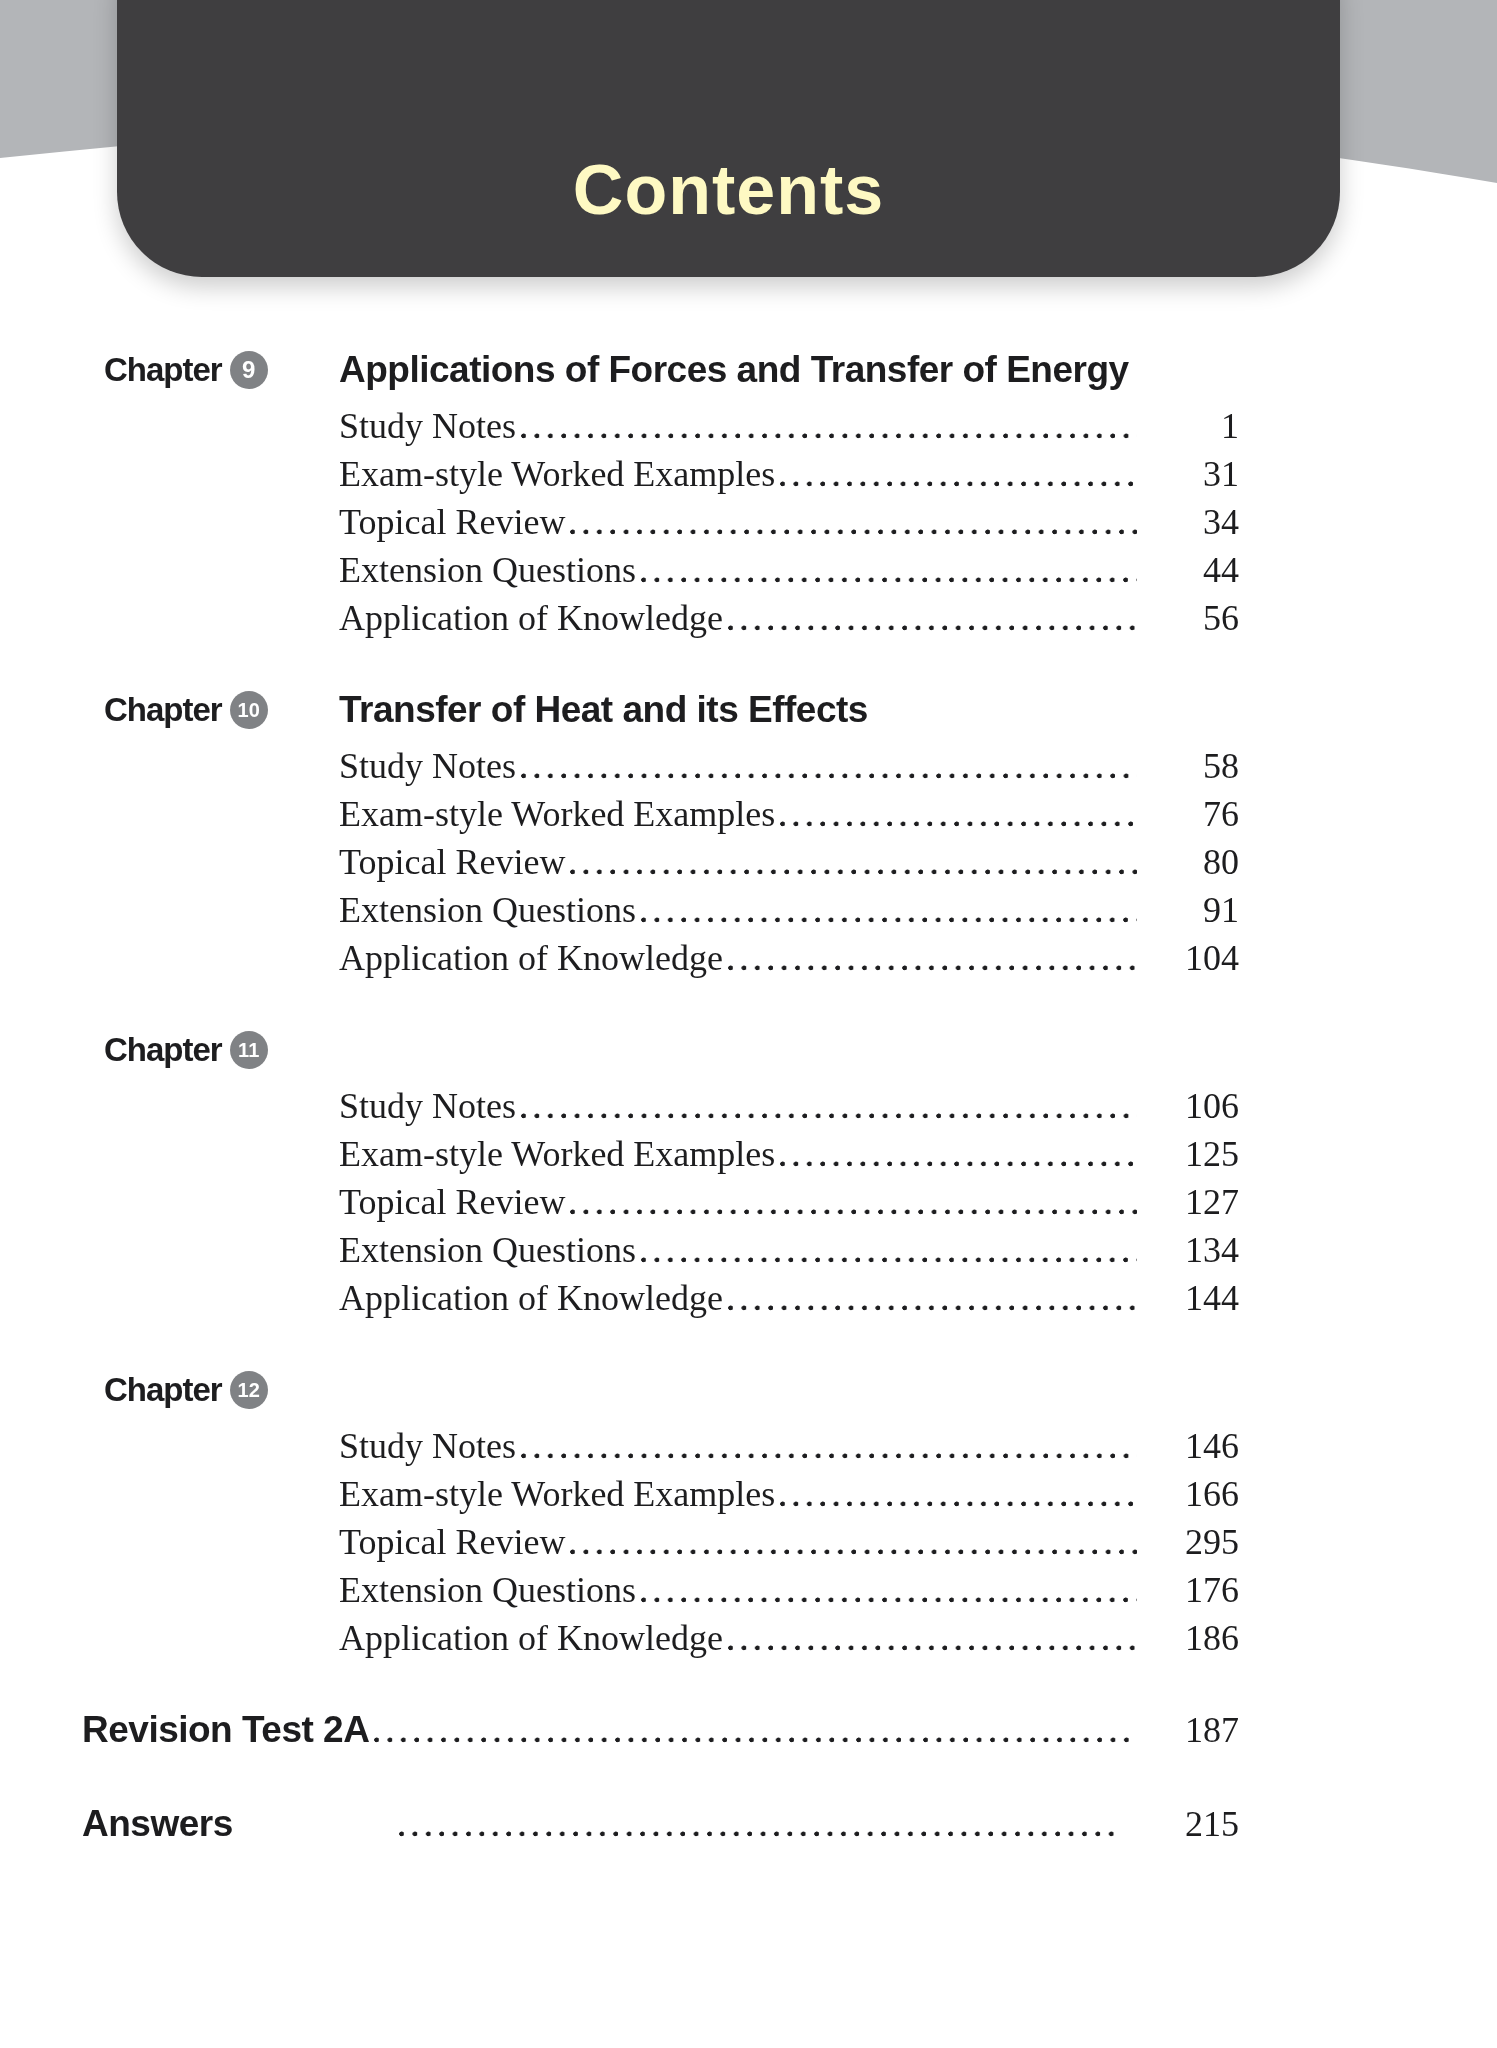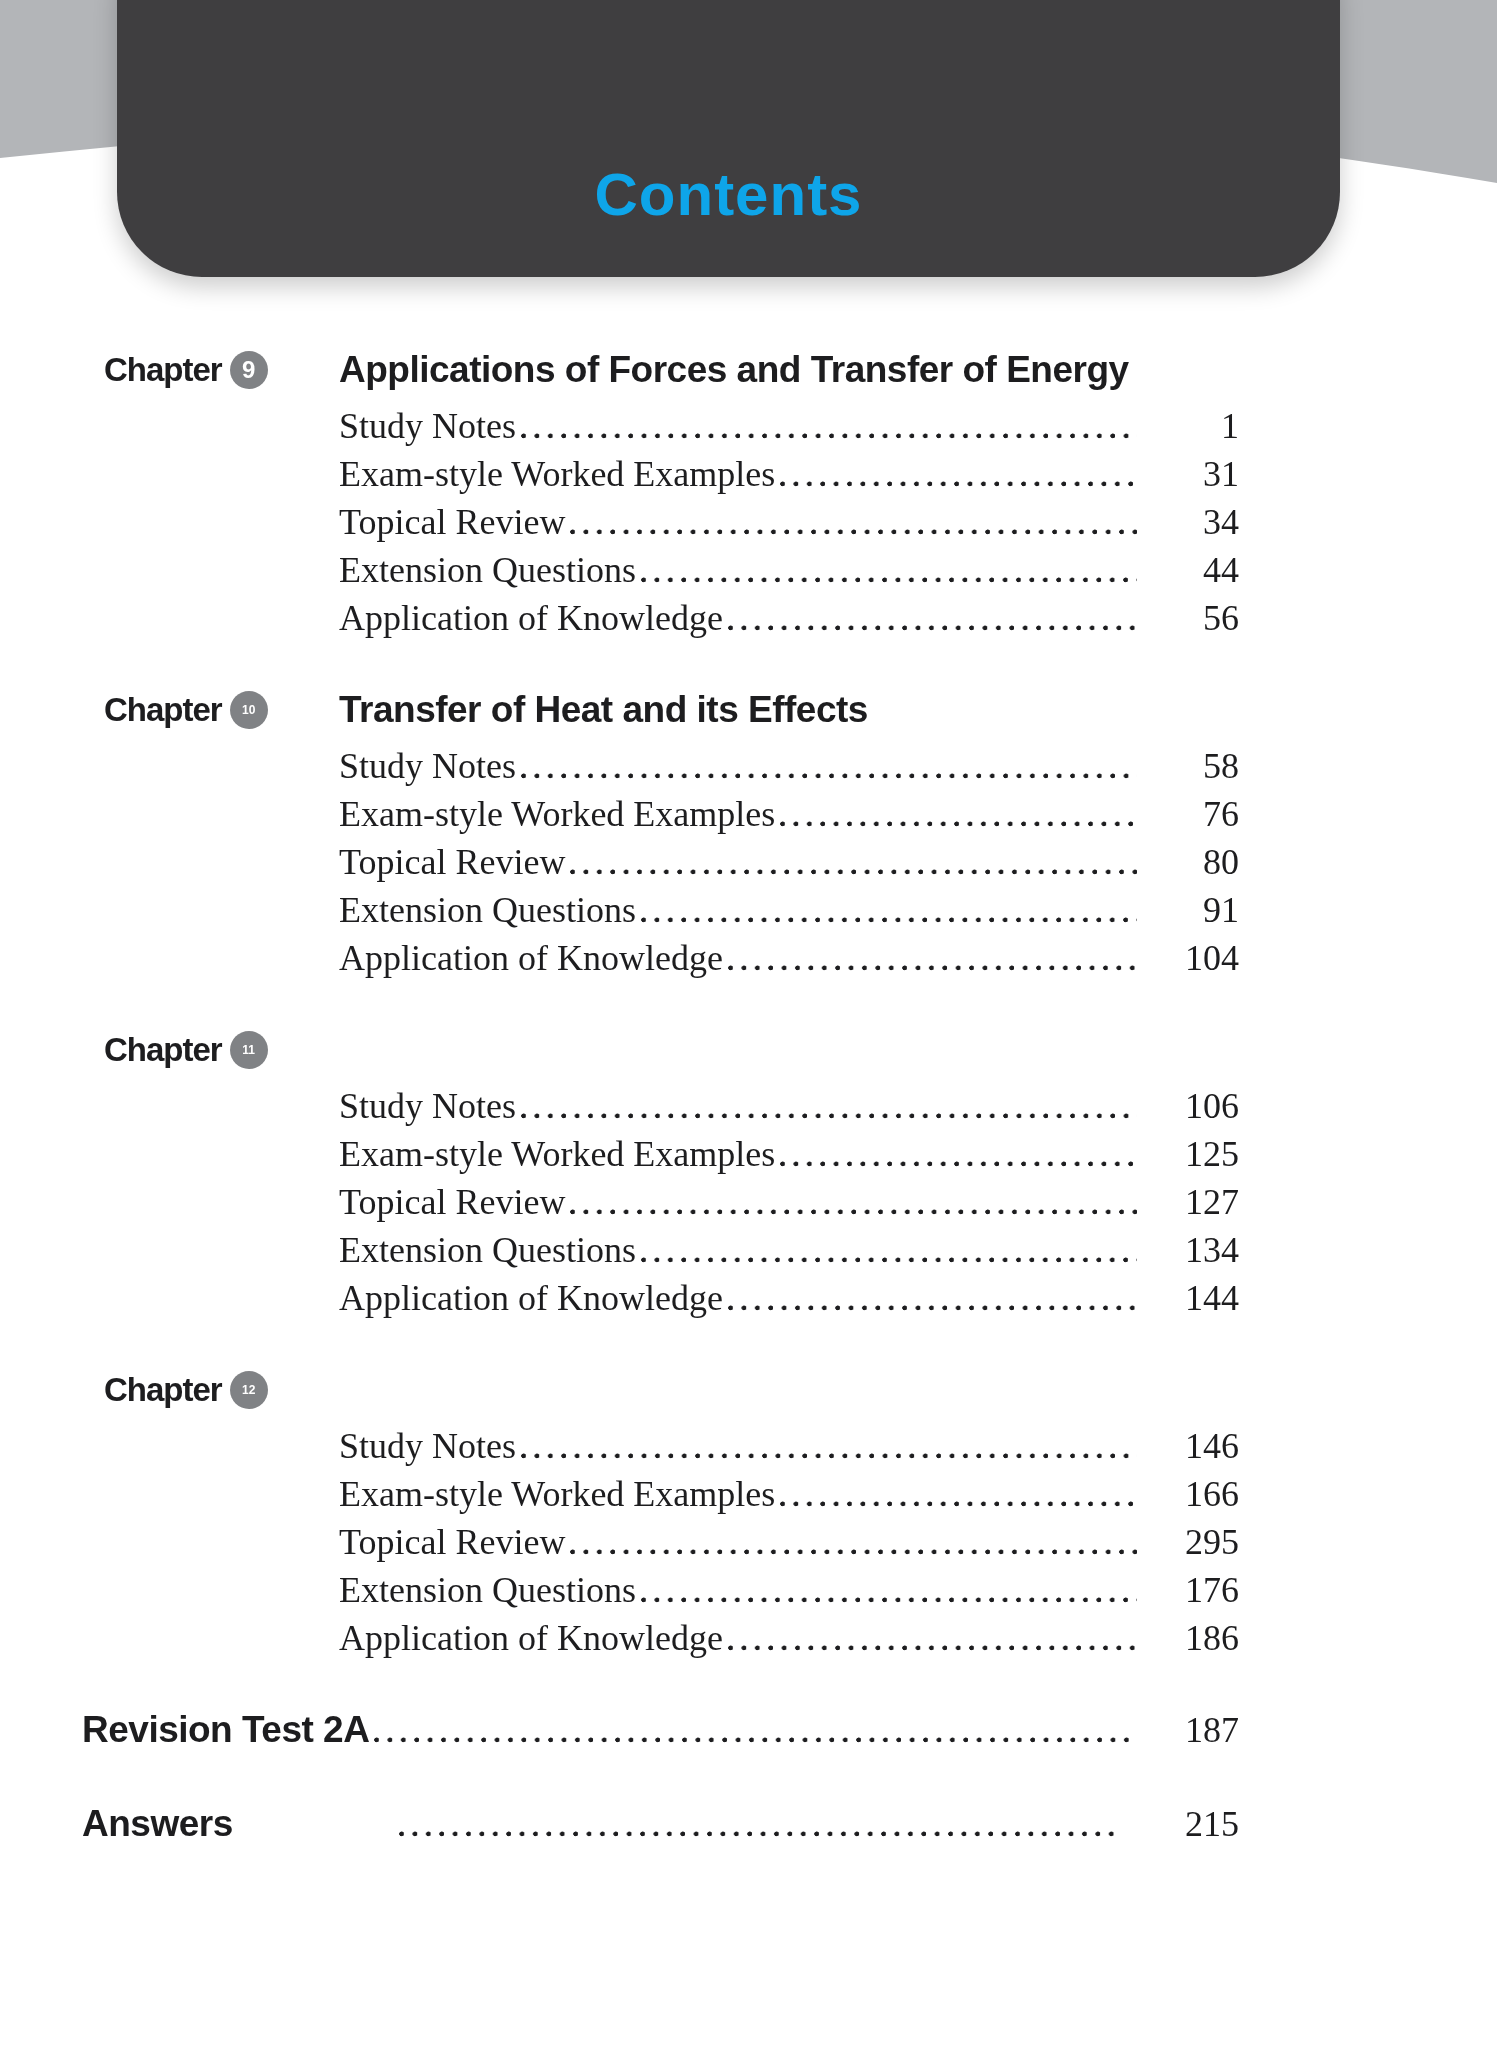--- a/index.html
+++ b/index.html
@@ -21,22 +21,22 @@
     left: 117px; top: -85px;
     width: 1223px; height: 362px;
     background: #3f3e40;
     border-radius: 85px;
     z-index: 1;
     display: flex; align-items: flex-end; justify-content: center;
     padding-bottom: 52px;
     box-shadow: 0 10px 24px rgba(0,0,0,0.20);
   }
   .header-title {
-    color: #0ea5e9;
-    font-size: 60px;
+    color: #fef9c3;
+    font-size: 70px;
     font-weight: 700;
     letter-spacing: 1px;
     line-height: 1;
   }
 
   
   .toc {
     position: absolute;
     left: 0; top: 346px;
     width: 1401px;
@@ -60,21 +60,21 @@
     letter-spacing: -1px;
     white-space: nowrap;
   }
   .chapter-num {
     width: 38px; height: 38px;
     margin-left: 8px;
     background: #808285;
     border-radius: 50%;
     color: #ffffff;
     font-weight: 700;
-    font-size: 12px;
+    font-size: 20px;
     display: flex; align-items: center; justify-content: center;
     flex: 0 0 auto;
   }
   .chapter-num.one-digit { font-size: 24px; }
   .chapter-title {
     position: absolute;
     left: 257px; 
     font-size: 37px;
     font-weight: 700;
     letter-spacing: -0.5px;

